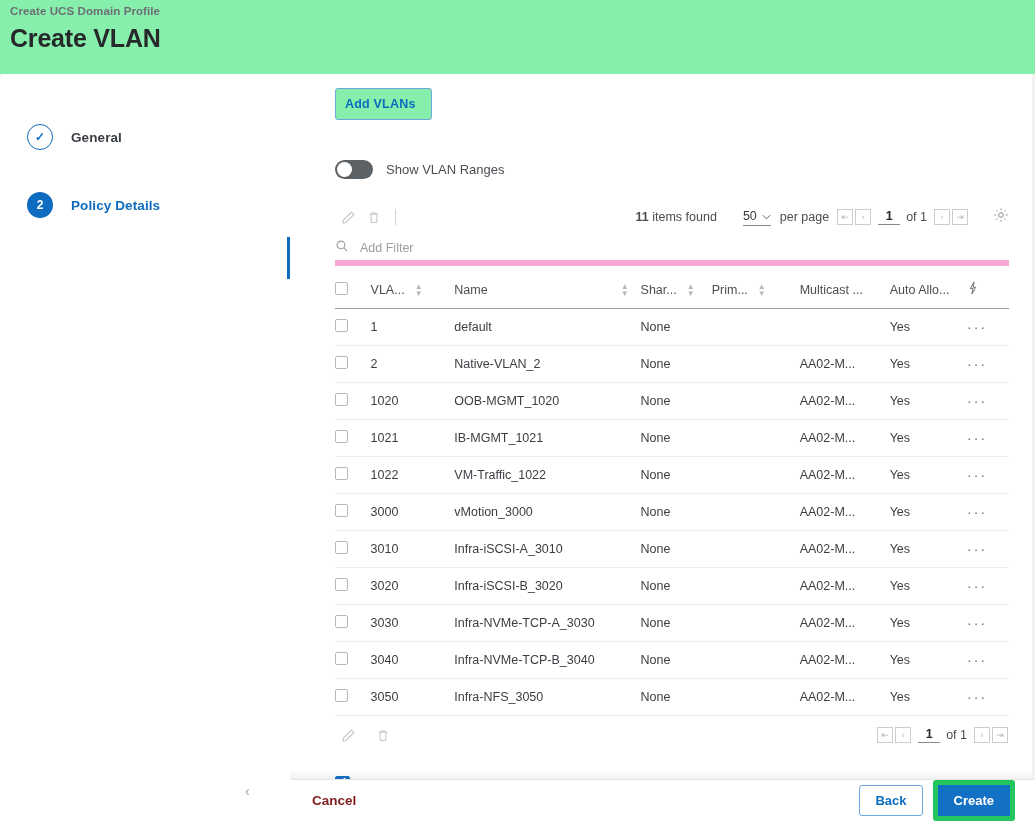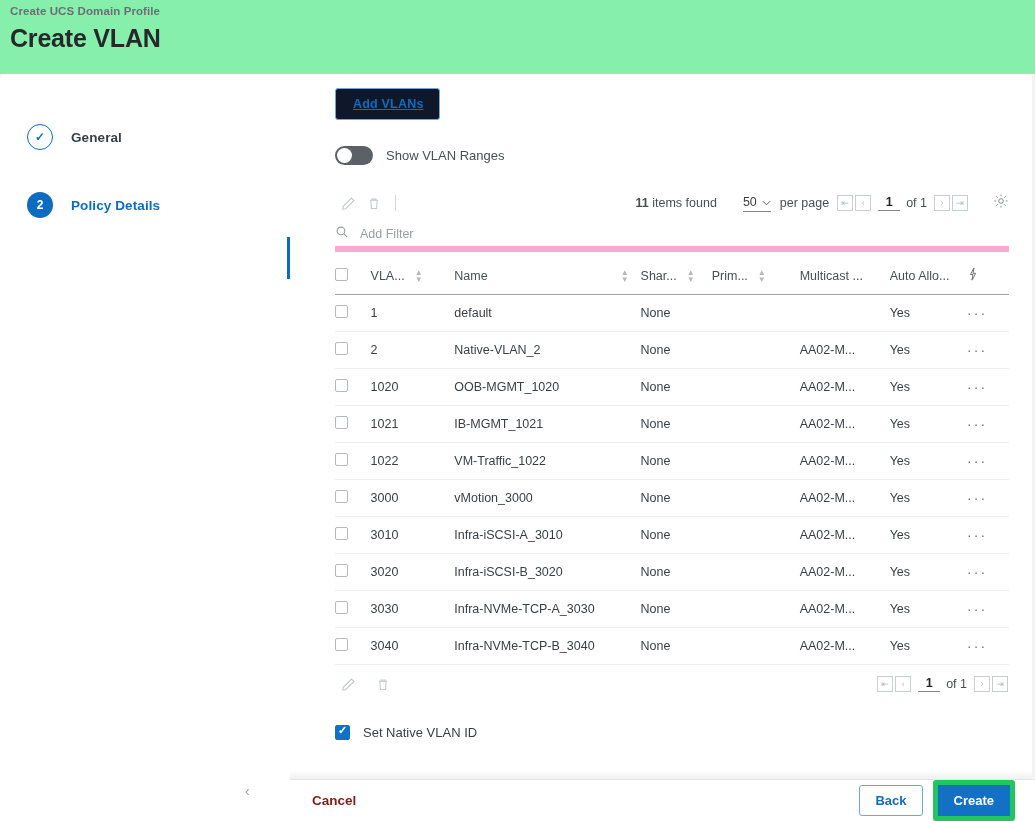--- a/index.html
+++ b/index.html
@@ -64,27 +64,27 @@
   }
 
   
   .main-panel {
     position: absolute; left: 290px; top: 74px; width: 745px; height: 705px;
     background: #fff; overflow: hidden;
   }
   .panel-inner { padding: 14px 26px 0 45px; }
 
   .add-vlans-btn {
-    display: inline-block; padding: 8px 15px 8px 17px;
-    border: 1px solid #6fa8dc; border-radius: 3px; background: #0f172a;
+    display: inline-block; padding: 8px 15px 8px 9px;
+    border: 1px solid #6fa8dc; border-radius: 3px; background: #86efac;
     color: #0d6cbf; font-size: 12.5px; font-weight: bold;
-    cursor: pointer; letter-spacing: .2px; text-decoration: underline;
-  }
-
-  .toggle-row { display: flex; align-items: center; margin-top: 26px; }
+    cursor: pointer; letter-spacing: .2px;
+  }
+
+  .toggle-row { display: flex; align-items: center; margin-top: 40px; }
   .toggle {
     width: 38px; height: 19px; border-radius: 10px; background: #5c6166;
     position: relative; cursor: pointer; flex: none;
   }
   .toggle .knob {
     position: absolute; left: 2px; top: 2px;
     width: 15px; height: 15px; border-radius: 50%; background: #fff;
   }
   .toggle-label {
     margin-left: 13px; font-size: 13px; color: #4a4e52;
@@ -448,20 +448,30 @@
           <tr>
             <td class="col-check"><span class="cbox"></span></td>
             <td class="col-vlan">3040</td>
             <td class="col-name">Infra-NVMe-TCP-B_3040</td>
             <td class="col-share">None</td>
             <td class="col-prim"></td>
             <td class="col-multi">AA02-M...</td>
             <td class="col-auto">Yes</td>
             <td class="col-act"><span class="row-dots">···</span></td>
           </tr>
+          <tr>
+            <td class="col-check"><span class="cbox"></span></td>
+            <td class="col-vlan">3050</td>
+            <td class="col-name">Infra-NFS_3050</td>
+            <td class="col-share">None</td>
+            <td class="col-prim"></td>
+            <td class="col-multi">AA02-M...</td>
+            <td class="col-auto">Yes</td>
+            <td class="col-act"><span class="row-dots">···</span></td>
+          </tr>
         </tbody>
     </table>
 
     
     <div class="bottom-pager">
       <div class="icon-btn">
         <svg width="15" height="15" viewBox="0 0 16 16" fill="none" stroke="#c4c8cc" stroke-width="1.2">
           <path d="M11.2 2.2l2.6 2.6L5 13.6 2 14l.4-3z"></path>
         </svg>
       </div>

